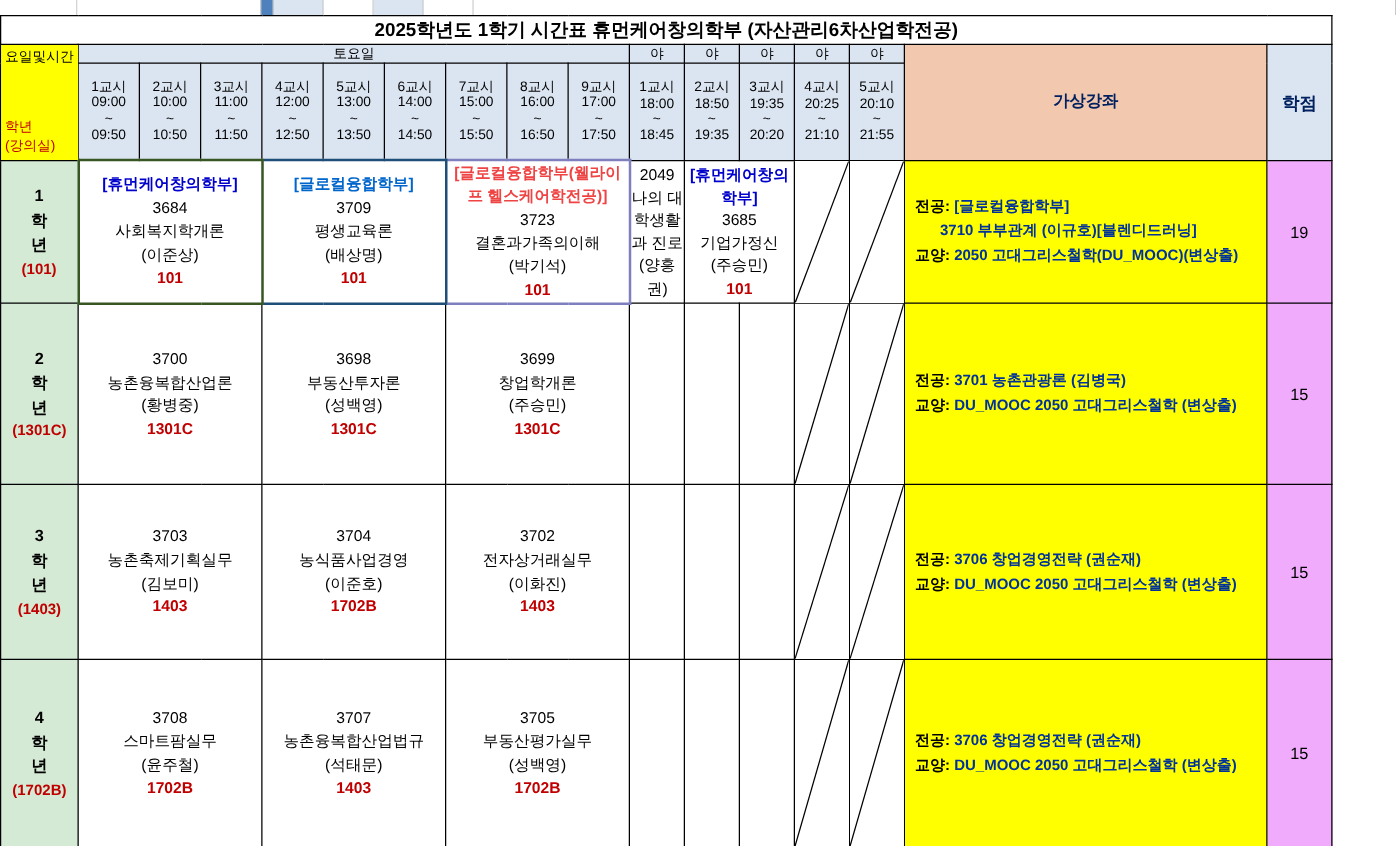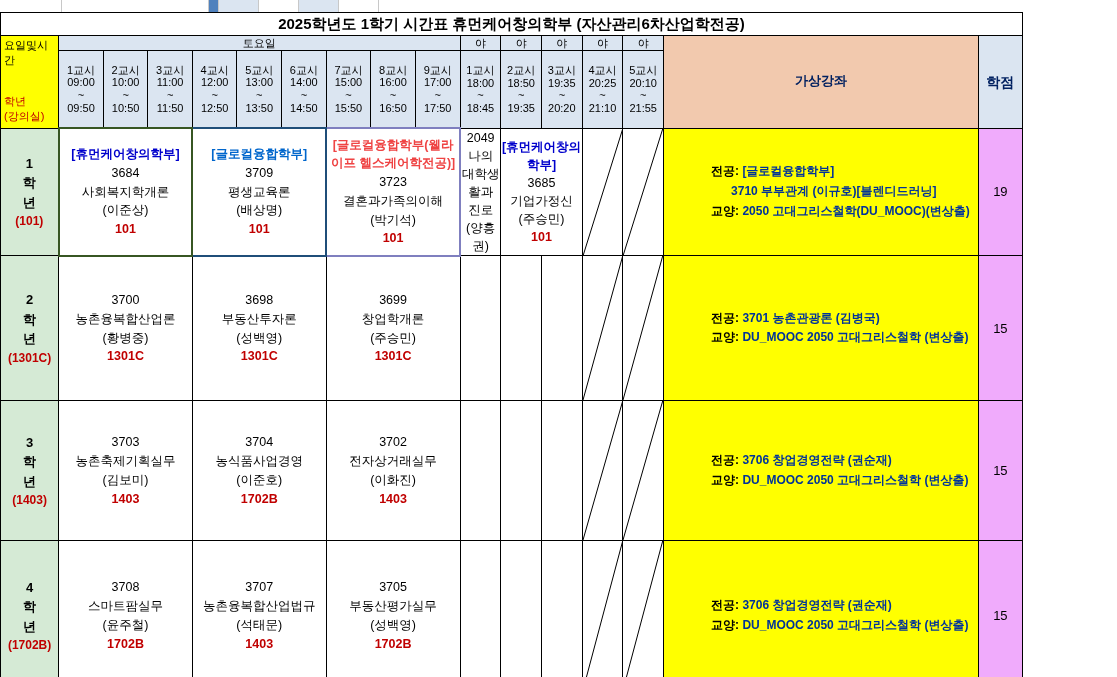--- a/index.html
+++ b/index.html
@@ -1,17 +1,17 @@
 <!DOCTYPE html>
 <html><head>
 <meta charset="utf-8">
 <style>
   html,body{margin:0;padding:0;background:#fff;}
   body{font-family:"Liberation Sans","DejaVu Sans",sans-serif;}
-  #sheet{position:relative;width:1023px;height:677px;overflow:hidden;}
+  #sheet{position:relative;width:1117px;height:677px;overflow:hidden;}
   table{border-collapse:collapse;table-layout:fixed;}
   td,th{border:1px solid #000;padding:0;font-weight:normal;}
 
   
   .topstrip{width:1117px;height:12px;display:flex;}
   .topstrip div{border-right:1px solid #c8c8c8;height:12px;box-sizing:border-box;}
 
   .title-row td{height:22px;text-align:center;font-size:15px;font-weight:bold;background:#fff;}
 
   .hdr{background:#dbe5f1;text-align:center;font-size:11px;line-height:1.15;margin-left:24px;}
@@ -31,21 +31,21 @@
   .course.bordered{border:2px solid #375623;}
   .course.borderedb{border:2px solid #1f4e79;}
   .course.borderedp{border:2px solid #7f7fbf;}
 
   .night{text-align:center;font-size:12.5px;line-height:1.45;}
   .empty{background:#fff;}
 
   .virtual-cell{background:#ffff00;font-size:12px;padding:4px 8px;color:#000;line-height:1.65;vertical-align:middle;}
   .virtual-cell b{font-weight:bold;}
   .virtual-cell .blue{color:#003399;font-weight:bold;}
-  .virtual-cell .line{white-space:nowrap;margin-left:39px;}
+  .virtual-cell .line{white-space:nowrap;}
   .credit{background:#f0abfc;text-align:center;font-size:13px;}
 
   .diag{position:relative;background:#fff;}
   .diag svg{position:absolute;left:0;top:0;width:100%;height:100%;}
 
   .corner{background:#ffff00;font-size:11px;font-weight:normal;color:#c00000;position:relative;}
   .corner .top{position:absolute;top:2px;left:3px;color:#000;}
   .corner .bot{position:absolute;bottom:4px;left:3px;}
 </style>
 </head>

